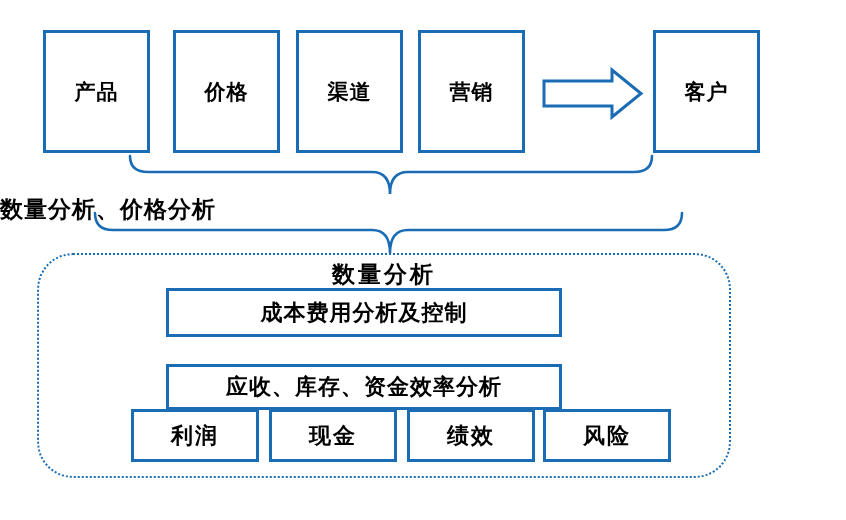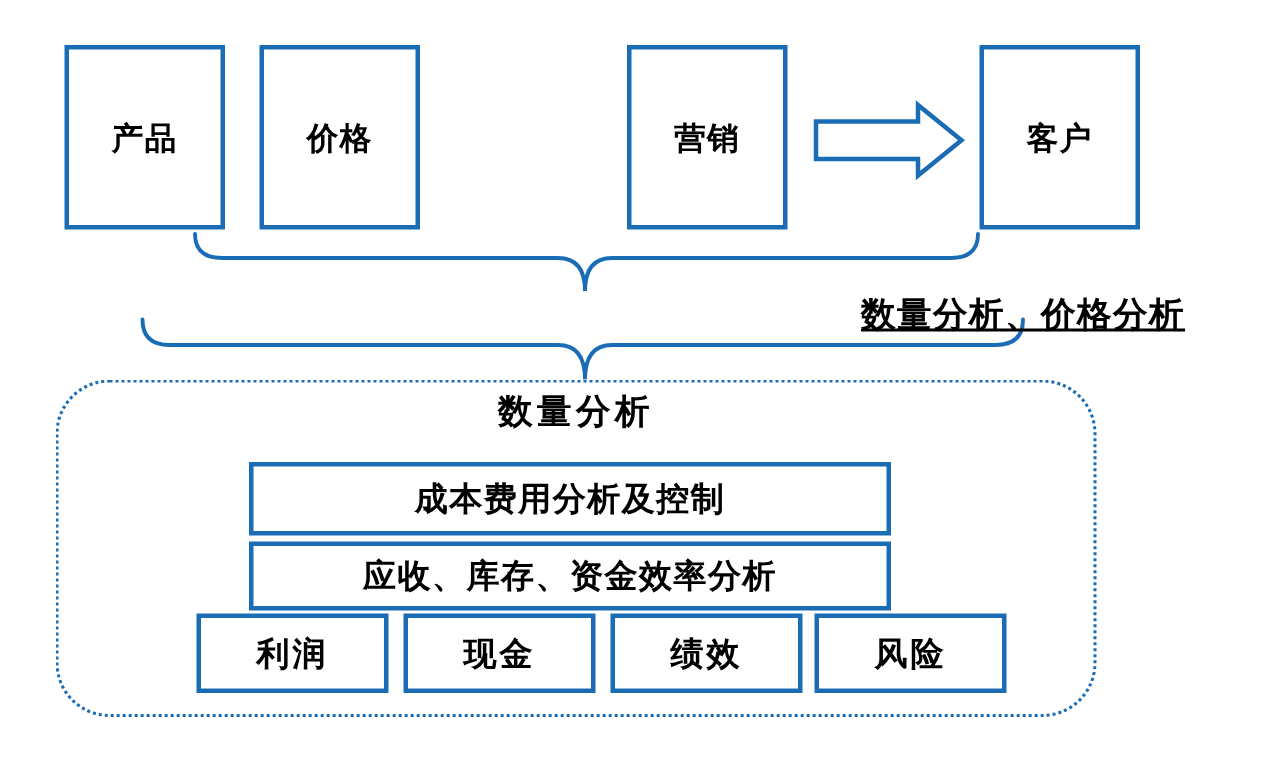--- a/index.html
+++ b/index.html
@@ -44,25 +44,24 @@
     stroke: var(--blue);
     stroke-width: 3;
     fill: #ffffff;
     stroke-linejoin: miter;
   }
   .brace-label {
     position: absolute;
     left: 0;
     top: 194px;
     width: 790px;
-    text-align: right;
+    text-align: left;
     font-size: 23px;
     font-weight: bold;
     letter-spacing: 1px;
-    text-decoration: underline;
   }
   .revenue-container {
     position: absolute;
     left: 37px;
     top: 253px;
     width: 694px;
     height: 225px;
     box-sizing: border-box;
     border: 2px dotted var(--blue);
     border-radius: 36px;
@@ -74,34 +73,33 @@
     top: 4px;
     width: 100%;
     text-align: center;
     font-size: 23px;
     font-weight: bold;
     letter-spacing: 3px;
   }
   .bar {
     position: absolute;
     left: 127px;
-    width: 428px;
+    width: 396px;
     border: 3px solid var(--blue);
     box-sizing: border-box;
     background: #ffffff;
     display: flex;
     align-items: center;
     justify-content: center;
     font-size: 22px;
     font-weight: bold;
     letter-spacing: 1px;
-    margin-top: 20px;
   }
   .bar-1 { top: 33px; height: 49px; }
-  .bar-2 { top: 86px; height: 46px; text-align: right; }
+  .bar-2 { top: 109px; height: 46px; text-align: right; }
   .bottom-box {
     position: absolute;
     top: 154px;
     width: 128px;
     height: 53px;
     border: 3px solid var(--blue);
     box-sizing: border-box;
     background: #ffffff;
     display: flex;
     align-items: center;
@@ -112,20 +110,21 @@
     font-family: Liberation Mono, monospace;
   }
 </style>
 </head>
 <body>
 
 <div class="canvas">
 
   <div class="tbox" style="left:43px">产品</div>
   <div class="tbox" style="left:173px">价格</div>
+  <div class="tbox" style="left:296px">渠道</div>
   <div class="tbox" style="left:418px">营销</div>
   <div class="tbox" style="left:653px">客户</div>
 
   <svg class="overlay" width="846" height="520" viewBox="0 0 846 520" aria-hidden="true">
     <path class="arrow-shape" d="M544,81 L612,81 L612,70 L641,93.5 L612,117 L612,106 L544,106 Z"></path>
     <path class="brace" d="M130,156 Q130,172 148,172 H372 Q390,172 390,194 Q390,172 408,172 H634 Q652,172 652,156"></path>
     <path class="brace" d="M95,213 Q95,230 113,230 H372 Q390,230 390,253 Q390,230 408,230 H664 Q682,230 682,213"></path>
   </svg>
 
   <div class="brace-label">数量分析、价格分析</div>

